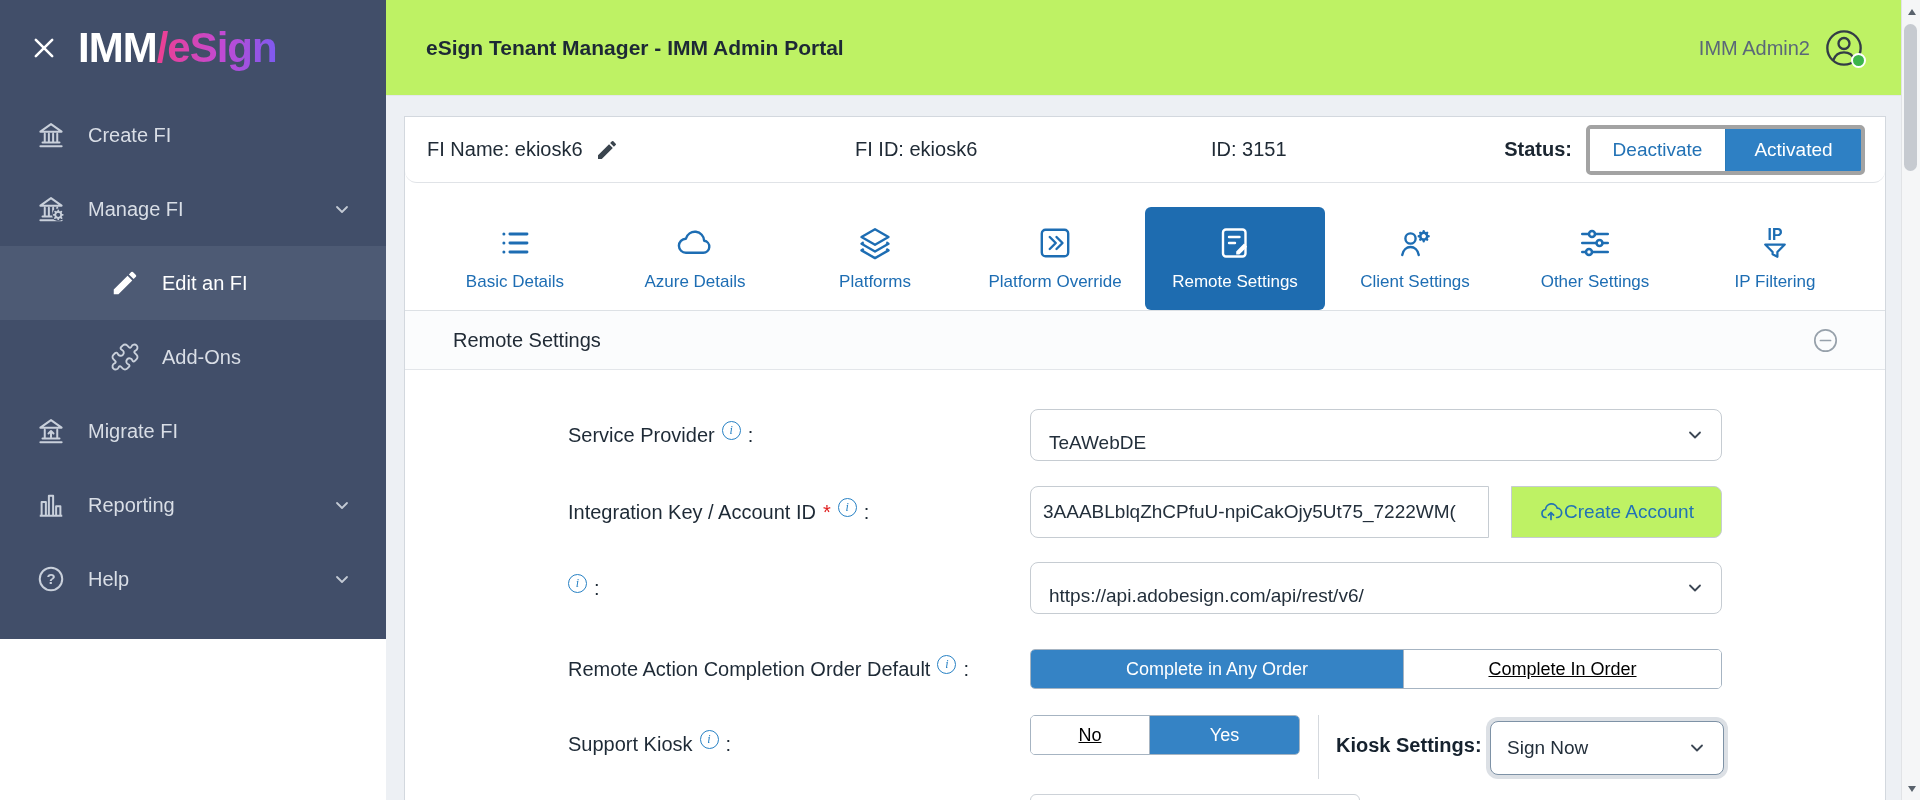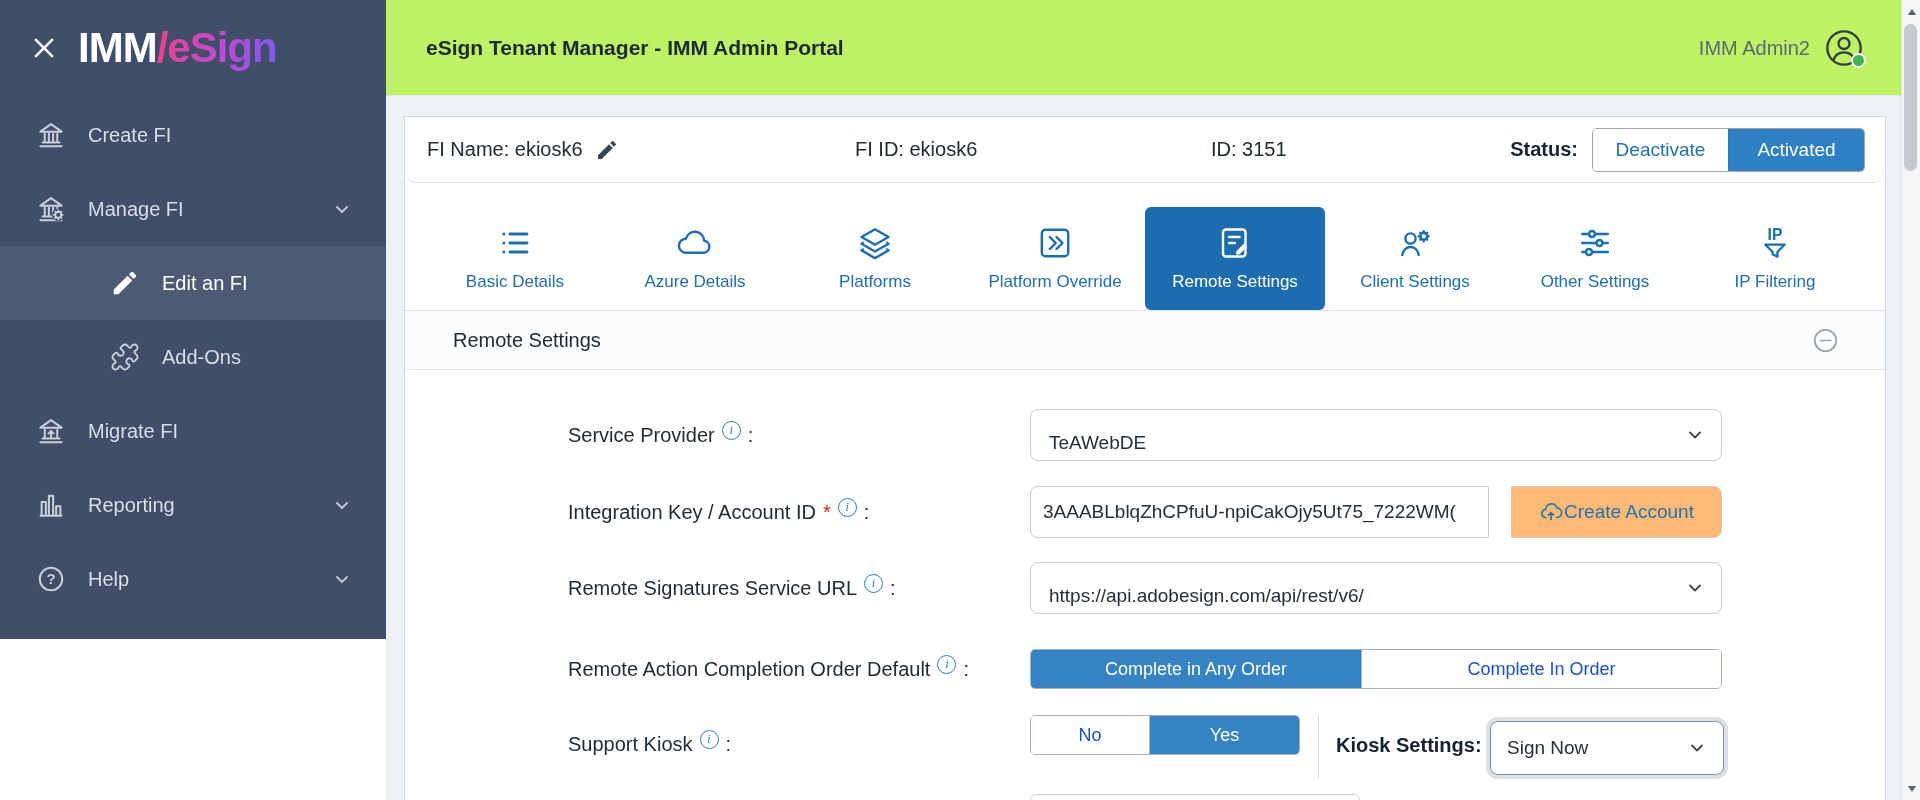--- a/index.html
+++ b/index.html
@@ -34,21 +34,21 @@
   .content{position:absolute;left:386px;top:96px;width:1515px;height:704px;background:#edf0f4;overflow:hidden;}
   .card{position:absolute;left:18px;top:20px;width:1480px;height:780px;background:#fff;border:1px solid #d3d8de;}
 
   .fi-bar{position:relative;height:65px;border-bottom:1px solid #e0e3e7;font-size:20px;color:#202b36;border-radius:12px;}
   .fi-left{position:absolute;left:22px;top:0;height:65px;display:flex;align-items:center;gap:12px;}
   .fi-pencil{width:24px;height:24px;color:#3a444e;cursor:pointer;}
   .fi-id{position:absolute;left:450px;top:0;height:65px;display:flex;align-items:center;}
   .fi-recid{position:absolute;left:806px;top:0;height:65px;display:flex;align-items:center;}
   .status-wrap{position:absolute;right:20px;top:0;height:65px;display:flex;align-items:center;gap:14px;margin-left:36px;}
   .status-label{font-weight:bold;color:#1b2631;}
-  .status-group{display:flex;height:42px;border:1px solid #a3a3a3;border-radius:5px;overflow:hidden;}
+  .status-group{display:flex;height:42px;border:4px solid #a3a3a3;border-radius:5px;overflow:hidden;}
   .btn-deactivate{width:135px;display:flex;align-items:center;justify-content:center;background:#fff;color:#2272b5;font-size:19px;border-right:1px solid #2a7ab9;cursor:pointer;}
   .btn-activated{width:135px;display:flex;align-items:center;justify-content:center;background:#2e80c4;color:#fff;font-size:19px;cursor:pointer;}
 
   .tabs-row{position:absolute;left:20px;top:90px;width:1440px;height:103px;display:flex;}
   .tab{flex:1;display:flex;flex-direction:column;align-items:center;justify-content:center;gap:11px;color:#1d6db3;font-size:17px;border-radius:6px;cursor:pointer;text-align:center;}
   .tab .ticon{width:36px;height:36px;}
   .tab.active{background:#1e6cb0;color:#ffffff;}
 
   .section-header{position:absolute;left:0;top:193px;width:100%;height:60px;box-sizing:border-box;background:#fbfcfd;border-top:1px solid #dde1e5;border-bottom:1px solid #e3e6ea;display:flex;align-items:center;justify-content:space-between;padding:0 46px 0 48px;}
   .section-title{font-size:20px;color:#212b36;}
@@ -59,29 +59,29 @@
   .fl-sp{top:305px;}.fl-ik{top:382px;}.fl-url{top:458px;}.fl-co{top:539px;}.fl-sk{top:614px;}
   .info{width:17px;height:17px;border:1.3px solid #2781c4;border-radius:50%;color:#2781c4;font-size:12px;font-style:italic;display:inline-flex;align-items:center;justify-content:center;transform:translateY(-5px);flex:none;cursor:pointer;font-family:"Liberation Serif",serif;}
   .req{color:#e02020;font-size:20px;}
 
   .dd{position:absolute;left:625px;width:692px;height:52px;box-sizing:border-box;border:1px solid #c6ccd2;border-radius:8px;background:#fff;display:flex;align-items:center;padding:16px 48px 0 18px;font-size:19px;color:#232f3b;cursor:pointer;white-space:nowrap;overflow:hidden;}
   .dd-sp{top:292px;}.dd-url{top:445px;}
   .dd-chev{position:absolute;right:16px;top:50%;transform:translateY(-50%);width:20px;height:20px;color:#3c4754;}
 
   .ik-group{position:absolute;left:625px;top:369px;width:692px;height:52px;display:flex;}
   .ik-input{flex:1;box-sizing:border-box;border:1px solid #c6ccd2;border-radius:8px 0 0 8px;display:flex;align-items:center;padding:0 12px;font-size:19px;color:#232f3b;white-space:nowrap;overflow:hidden;background:#fff;cursor:text;}
-  .ik-btn{width:211px;box-sizing:border-box;border:1px solid #c6ccd2;border-left:1px solid #c6ccd2;border-radius:0 8px 8px 0;display:flex;align-items:center;justify-content:center;gap:1px;color:#2272b5;font-size:19px;background:#fdba74;cursor:pointer;margin-left:22px;}
+  .ik-btn{width:211px;box-sizing:border-box;border:1px solid #c6ccd2;border-left:1px solid #c6ccd2;border-radius:0 8px 8px 0;display:flex;align-items:center;justify-content:center;gap:1px;color:#2272b5;font-size:19px;background:#bef264;cursor:pointer;margin-left:22px;}
   .ik-btn .cicon{width:24px;height:24px;}
 
   .toggle{position:absolute;display:flex;height:40px;border:1px solid #a6b4c2;border-radius:5px;overflow:hidden;box-sizing:border-box;}
   .tg-seg{display:flex;align-items:center;justify-content:center;font-size:18px;cursor:pointer;white-space:nowrap;}
   .tg-on{background:#3583c5;color:#fff;}
-  .tg-off{background:#fff;color:#1d4ed8;}
+  .tg-off{background:#fff;color:#000000;text-decoration:underline;}
   .co-toggle{left:625px;top:532px;width:692px;}
-  .co-toggle .s1{width:330px;}
+  .co-toggle .s1{width:372px;}
   .co-toggle .s2{flex:1;border-left:1px solid #a6b4c2;}
   .sk-toggle{left:625px;top:598px;width:270px;}
   .sk-toggle .s1{width:118px;}
   .sk-toggle .s2{flex:1;border-left:1px solid #a6b4c2;}
 
   .vdiv{position:absolute;left:913px;top:598px;width:1px;height:64px;background:#d5d9de;}
   .ks-label{position:absolute;left:931px;top:617px;font-size:20px;font-weight:bold;color:#16222e;white-space:nowrap;}
   .ks-select{position:absolute;left:1085px;top:604px;width:234px;height:54px;box-sizing:border-box;border:1px solid #7e92a6;border-radius:8px;box-shadow:0 0 0 4px #dce0e5;display:flex;align-items:center;padding:0 44px 0 16px;font-size:19px;color:#232f3b;background:#fff;cursor:pointer;}
   .next-partial{position:absolute;left:625px;top:677px;width:328px;height:24px;border:1px solid #cdd2d8;border-radius:6px;background:#fff;}
 
@@ -388,21 +388,20 @@
                   <path d="M7 17.5a4 4 0 0 1-.48-7.97 6 6 0 0 1 11.76-1.35A3.9 3.9 0 0 1 17.6 17.5"></path>
                   <path d="M12 19.5v-7m0 0-2.6 2.6M12 12.5l2.6 2.6"></path>
                 </g>
               </svg>
           </span>
           <span>Create Account</span>
         </div>
       </div>
 
       <div class="fl fl-url">
-        <span>Remote Signatures Service URL</span>
         <span class="info">i</span>
         <span class="colon">:</span>
       </div>
       <div class="dd dd-url">
         <span>https://api.adobesign.com/api/rest/v6/</span>
         <span class="dd-chev">
           <svg viewBox="0 0 20 20">
               <path d="m5 7.5 5 5 5-5" fill="none" stroke="currentColor" stroke-width="1.8" stroke-linecap="round" stroke-linejoin="round"></path>
             </svg>
         </span>

